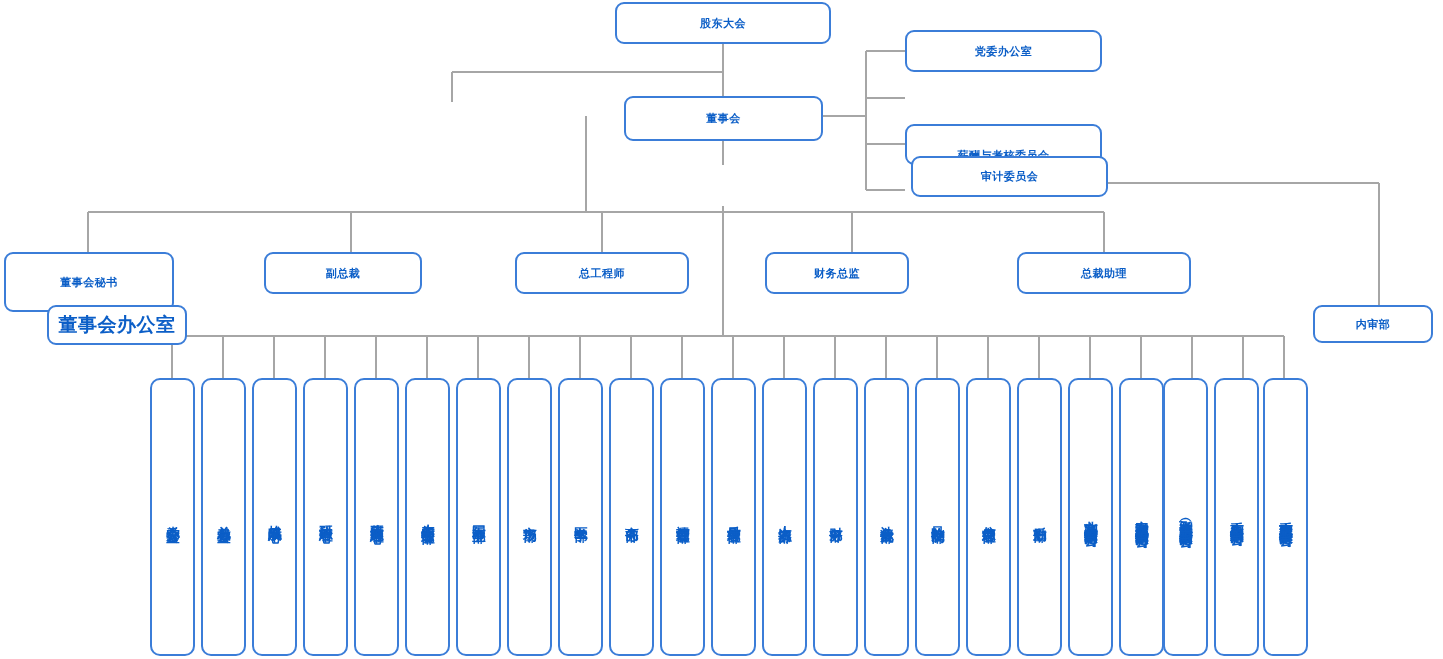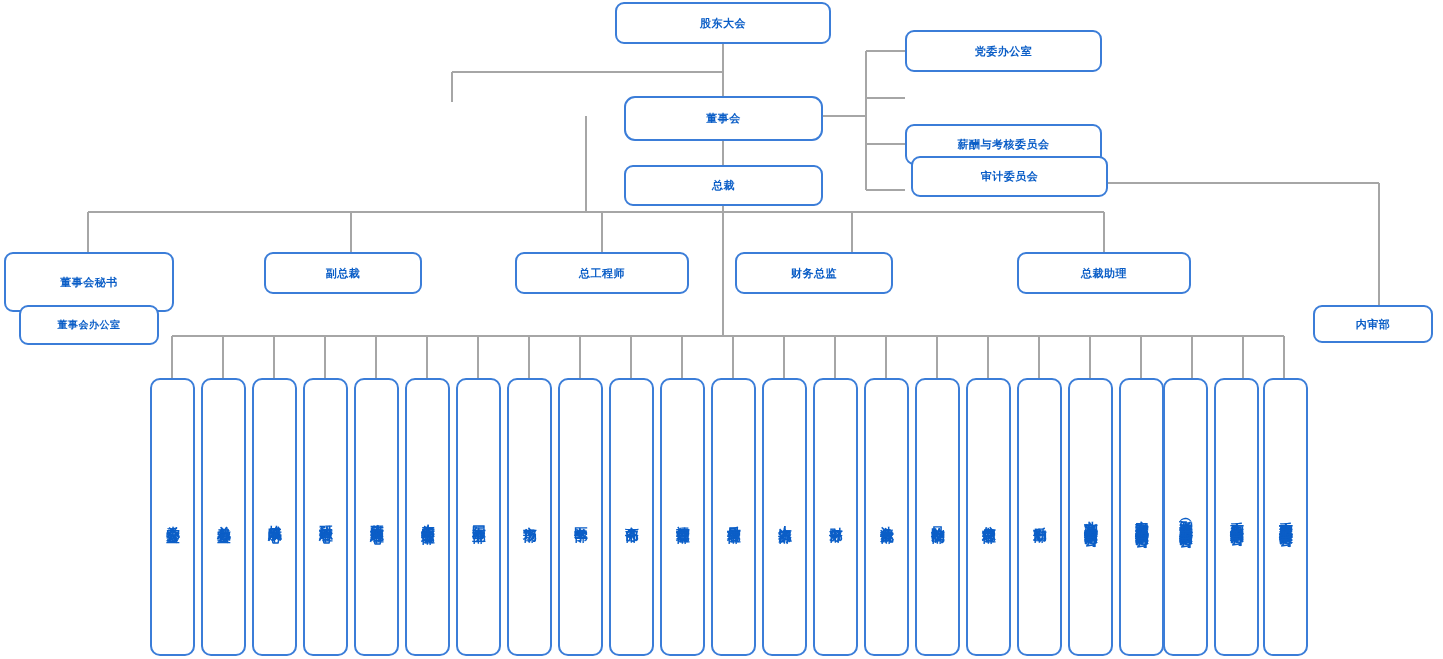--- a/index.html
+++ b/index.html
@@ -16,21 +16,21 @@
     color:#0b5ec7;
     font-weight:bold;
     display:flex;
     align-items:center;
     justify-content:center;
     text-align:center;
     letter-spacing:0.5px;
     z-index:3;
   }
   .node.h{font-size:11px;}
-  .node.small{font-size:10px;}
+  .node.small{font-size:19px;margin-left:28px;}
 
   
   .vnode{
     position:absolute;
     box-sizing:border-box;
     border:2px solid #3b7dd8;
     border-radius:10px;
     background:#ffffff;
     color:#0b5ec7;
     font-weight:bold;
@@ -114,48 +114,45 @@
       <line x1="1243" y1="336" x2="1243" y2="378"></line>
       <line x1="1284" y1="336" x2="1284" y2="378"></line>
     </g>
   </svg>
 
   <div class="node h" style="left:615px;top:2px;width:216px;height:42px;">
     <span>股东大会</span>
   </div>
 
 
-  <div class="node h" style="left:624px;top:96px;width:199px;height:45px;border-radius:11px;">
+  <div class="node h" style="left:624px;top:96px;width:199px;height:45px;">
     <span>董事会</span>
   </div>
 
-  <div class="node h" style="left:624px;top:165px;width:199px;height:41px;">
-    <span>总裁</span>
-  </div>
 
   <div class="node h" style="left:905px;top:30px;width:197px;height:42px;">
     <span>党委办公室</span>
   </div>
-  <div class="node h" style="left:905px;top:124px;width:197px;height:41px;">
+  <div class="node h" style="left:905px;top:124px;width:197px;height:41px;align-items:flex-end;">
     <span>薪酬与考核委员会</span>
   </div>
   <div class="node h" style="left:905px;top:156px;width:197px;height:41px;margin-left:6px;">
     <span>审计委员会</span>
   </div>
 
   <div class="node h" style="left:4px;top:252px;width:170px;height:60px;">
     <span>董事会秘书</span>
   </div>
   <div class="node h" style="left:264px;top:252px;width:158px;height:42px;">
     <span>副总裁</span>
   </div>
   <div class="node h" style="left:515px;top:252px;width:174px;height:42px;">
     <span>总工程师</span>
   </div>
-  <div class="node h" style="left:735px;top:252px;width:158px;height:42px;">
+  <div class="node h" style="left:765px;top:252px;width:144px;height:42px;">
     <span>财务总监</span>
   </div>
   <div class="node h" style="left:1017px;top:252px;width:174px;height:42px;">
     <span>总裁助理</span>
   </div>
 
   <div class="node small" style="left:19px;top:305px;width:140px;height:40px;">
     <span>董事会办公室</span>
   </div>
 

